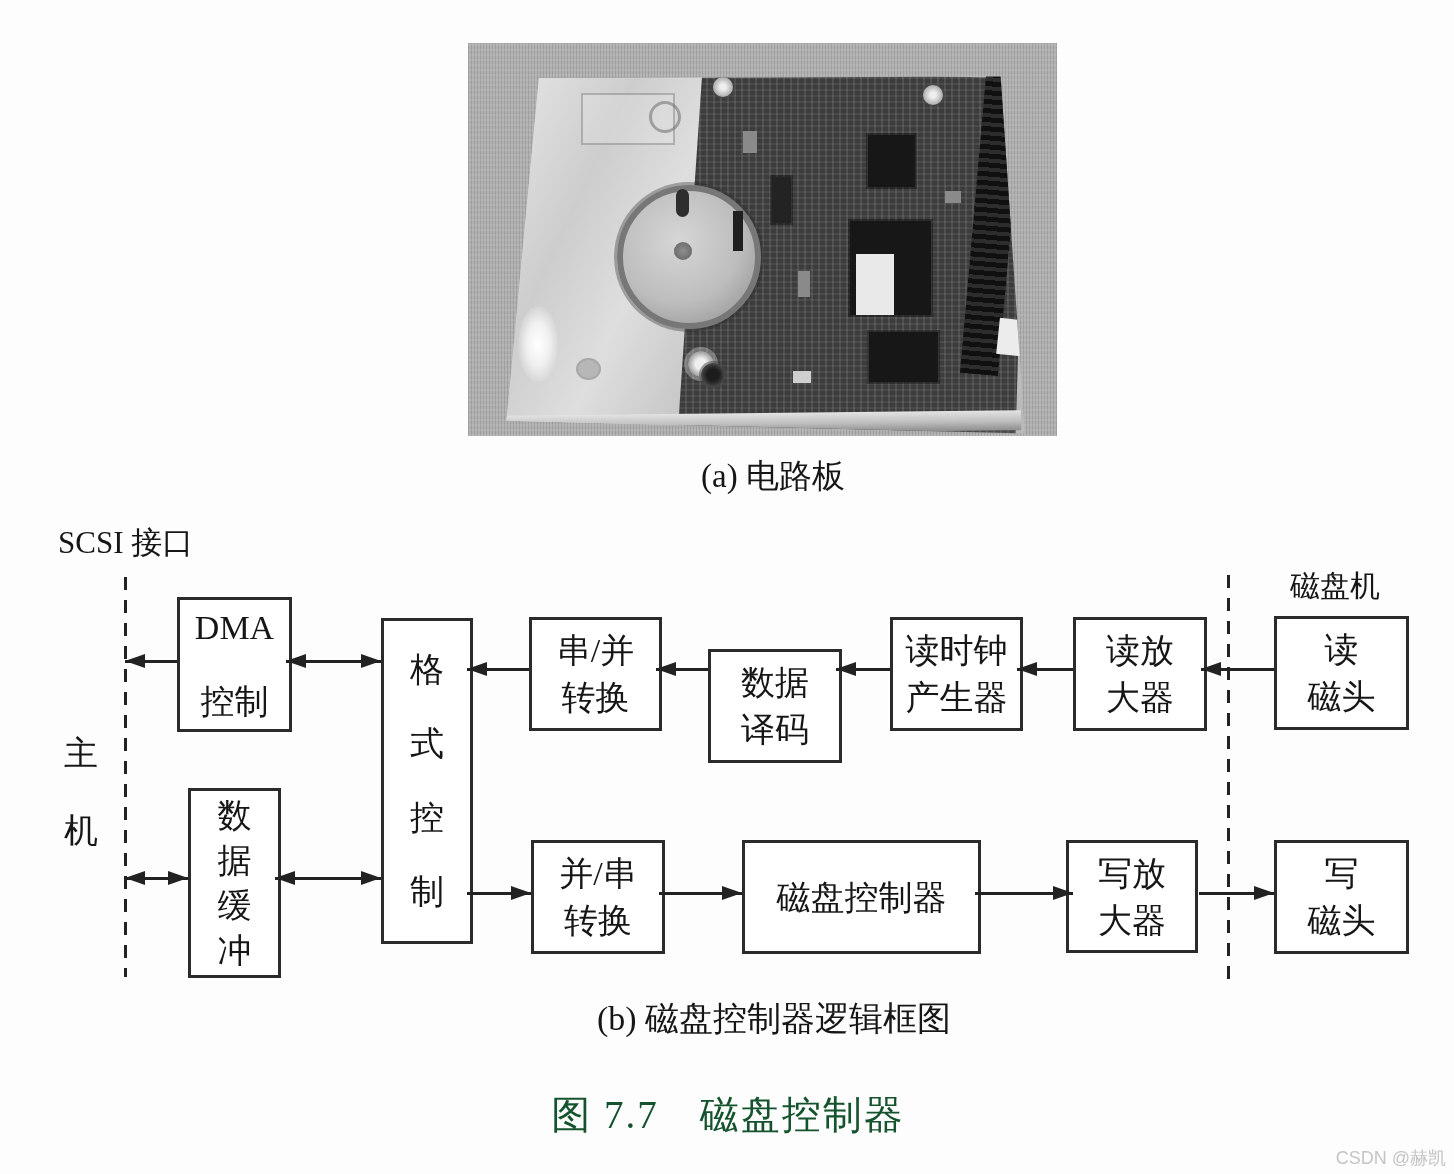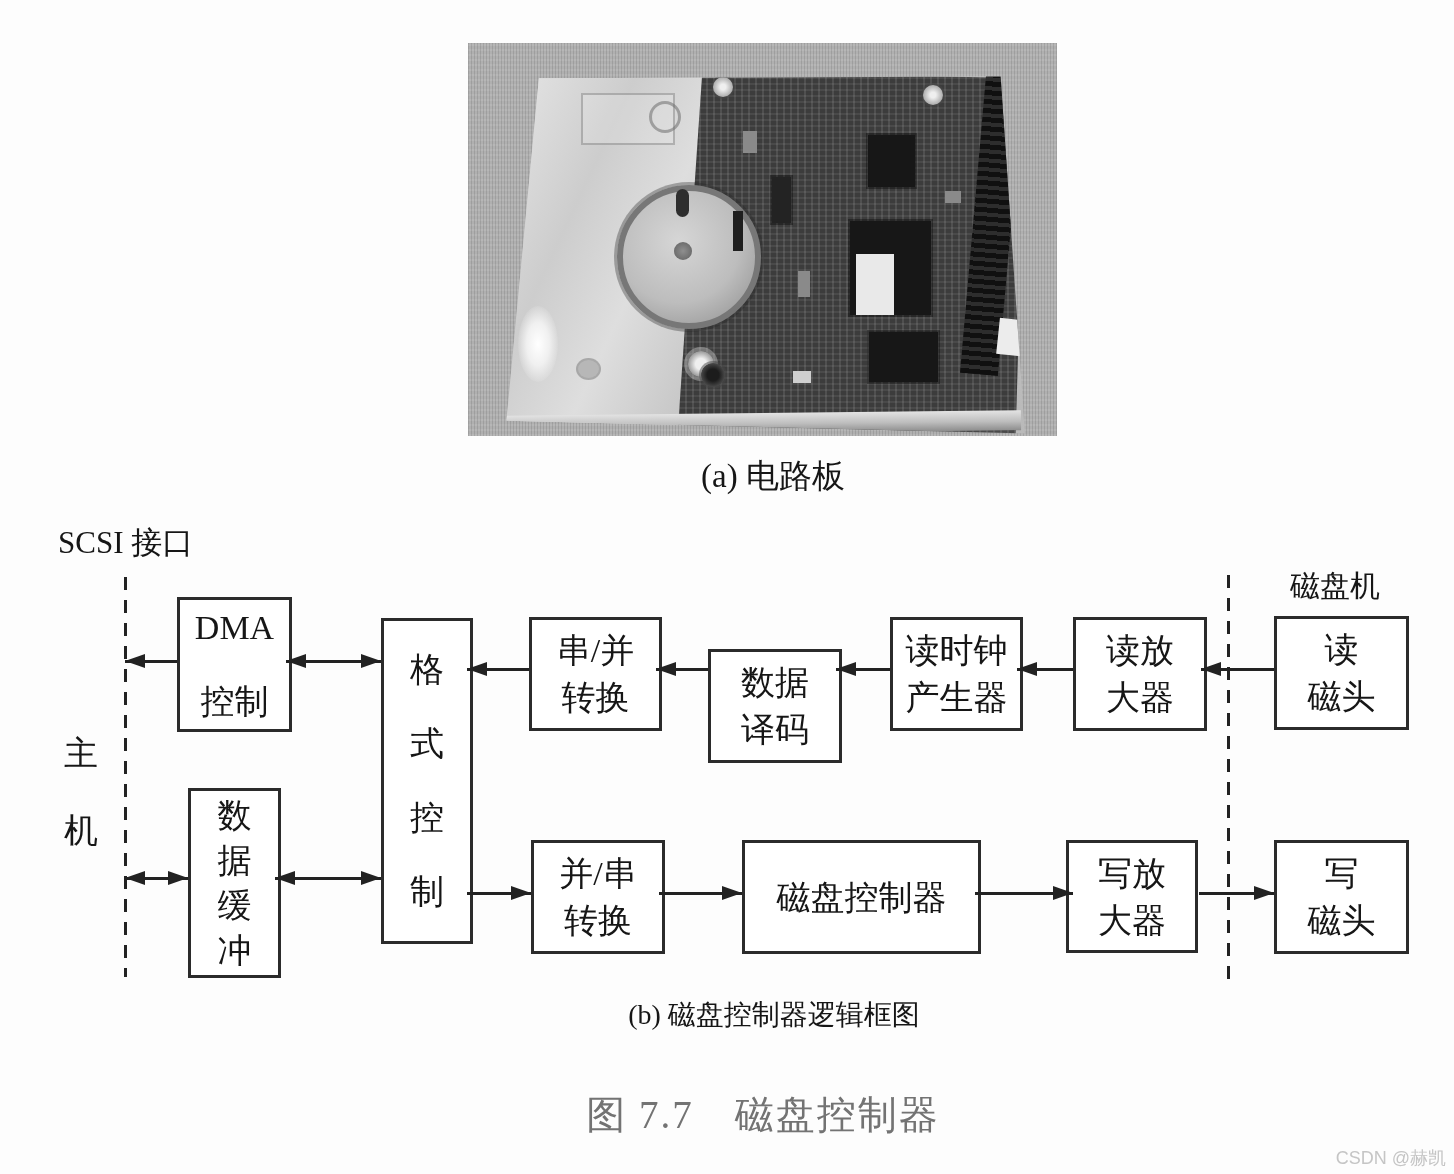--- a/index.html
+++ b/index.html
@@ -206,17 +206,17 @@
 
 <div class="abs hline" style="left:467px;top:892px;width:64px"></div>
 <div class="abs head-r" style="left:511px;top:886px"></div>
 <div class="abs hline" style="left:659px;top:892px;width:83px"></div>
 <div class="abs head-r" style="left:722px;top:886px"></div>
 <div class="abs hline" style="left:975px;top:892px;width:98px"></div>
 <div class="abs head-r" style="left:1053px;top:886px"></div>
 <div class="abs hline" style="left:1199px;top:892px;width:75px"></div>
 <div class="abs head-r" style="left:1254px;top:886px"></div>
 
-<div class="abs caption" style="left:474px;top:996px;font-size:28px">(b) 磁盘控制器逻辑框图</div>
-
-<div class="abs fig-title" style="left:463px;top:1088px;color:#737373">图 7.7　磁盘控制器</div>
+<div class="abs caption" style="left:474px;top:996px;font-size:34px">(b) 磁盘控制器逻辑框图</div>
+
+<div class="abs fig-title" style="left:428px;top:1088px;color:#14532d">图 7.7　磁盘控制器</div>
 
 <div class="abs watermark" style="left:1286px;top:1146px;color:#c5c5c5">CSDN @赫凯</div>
 
 </body></html>

